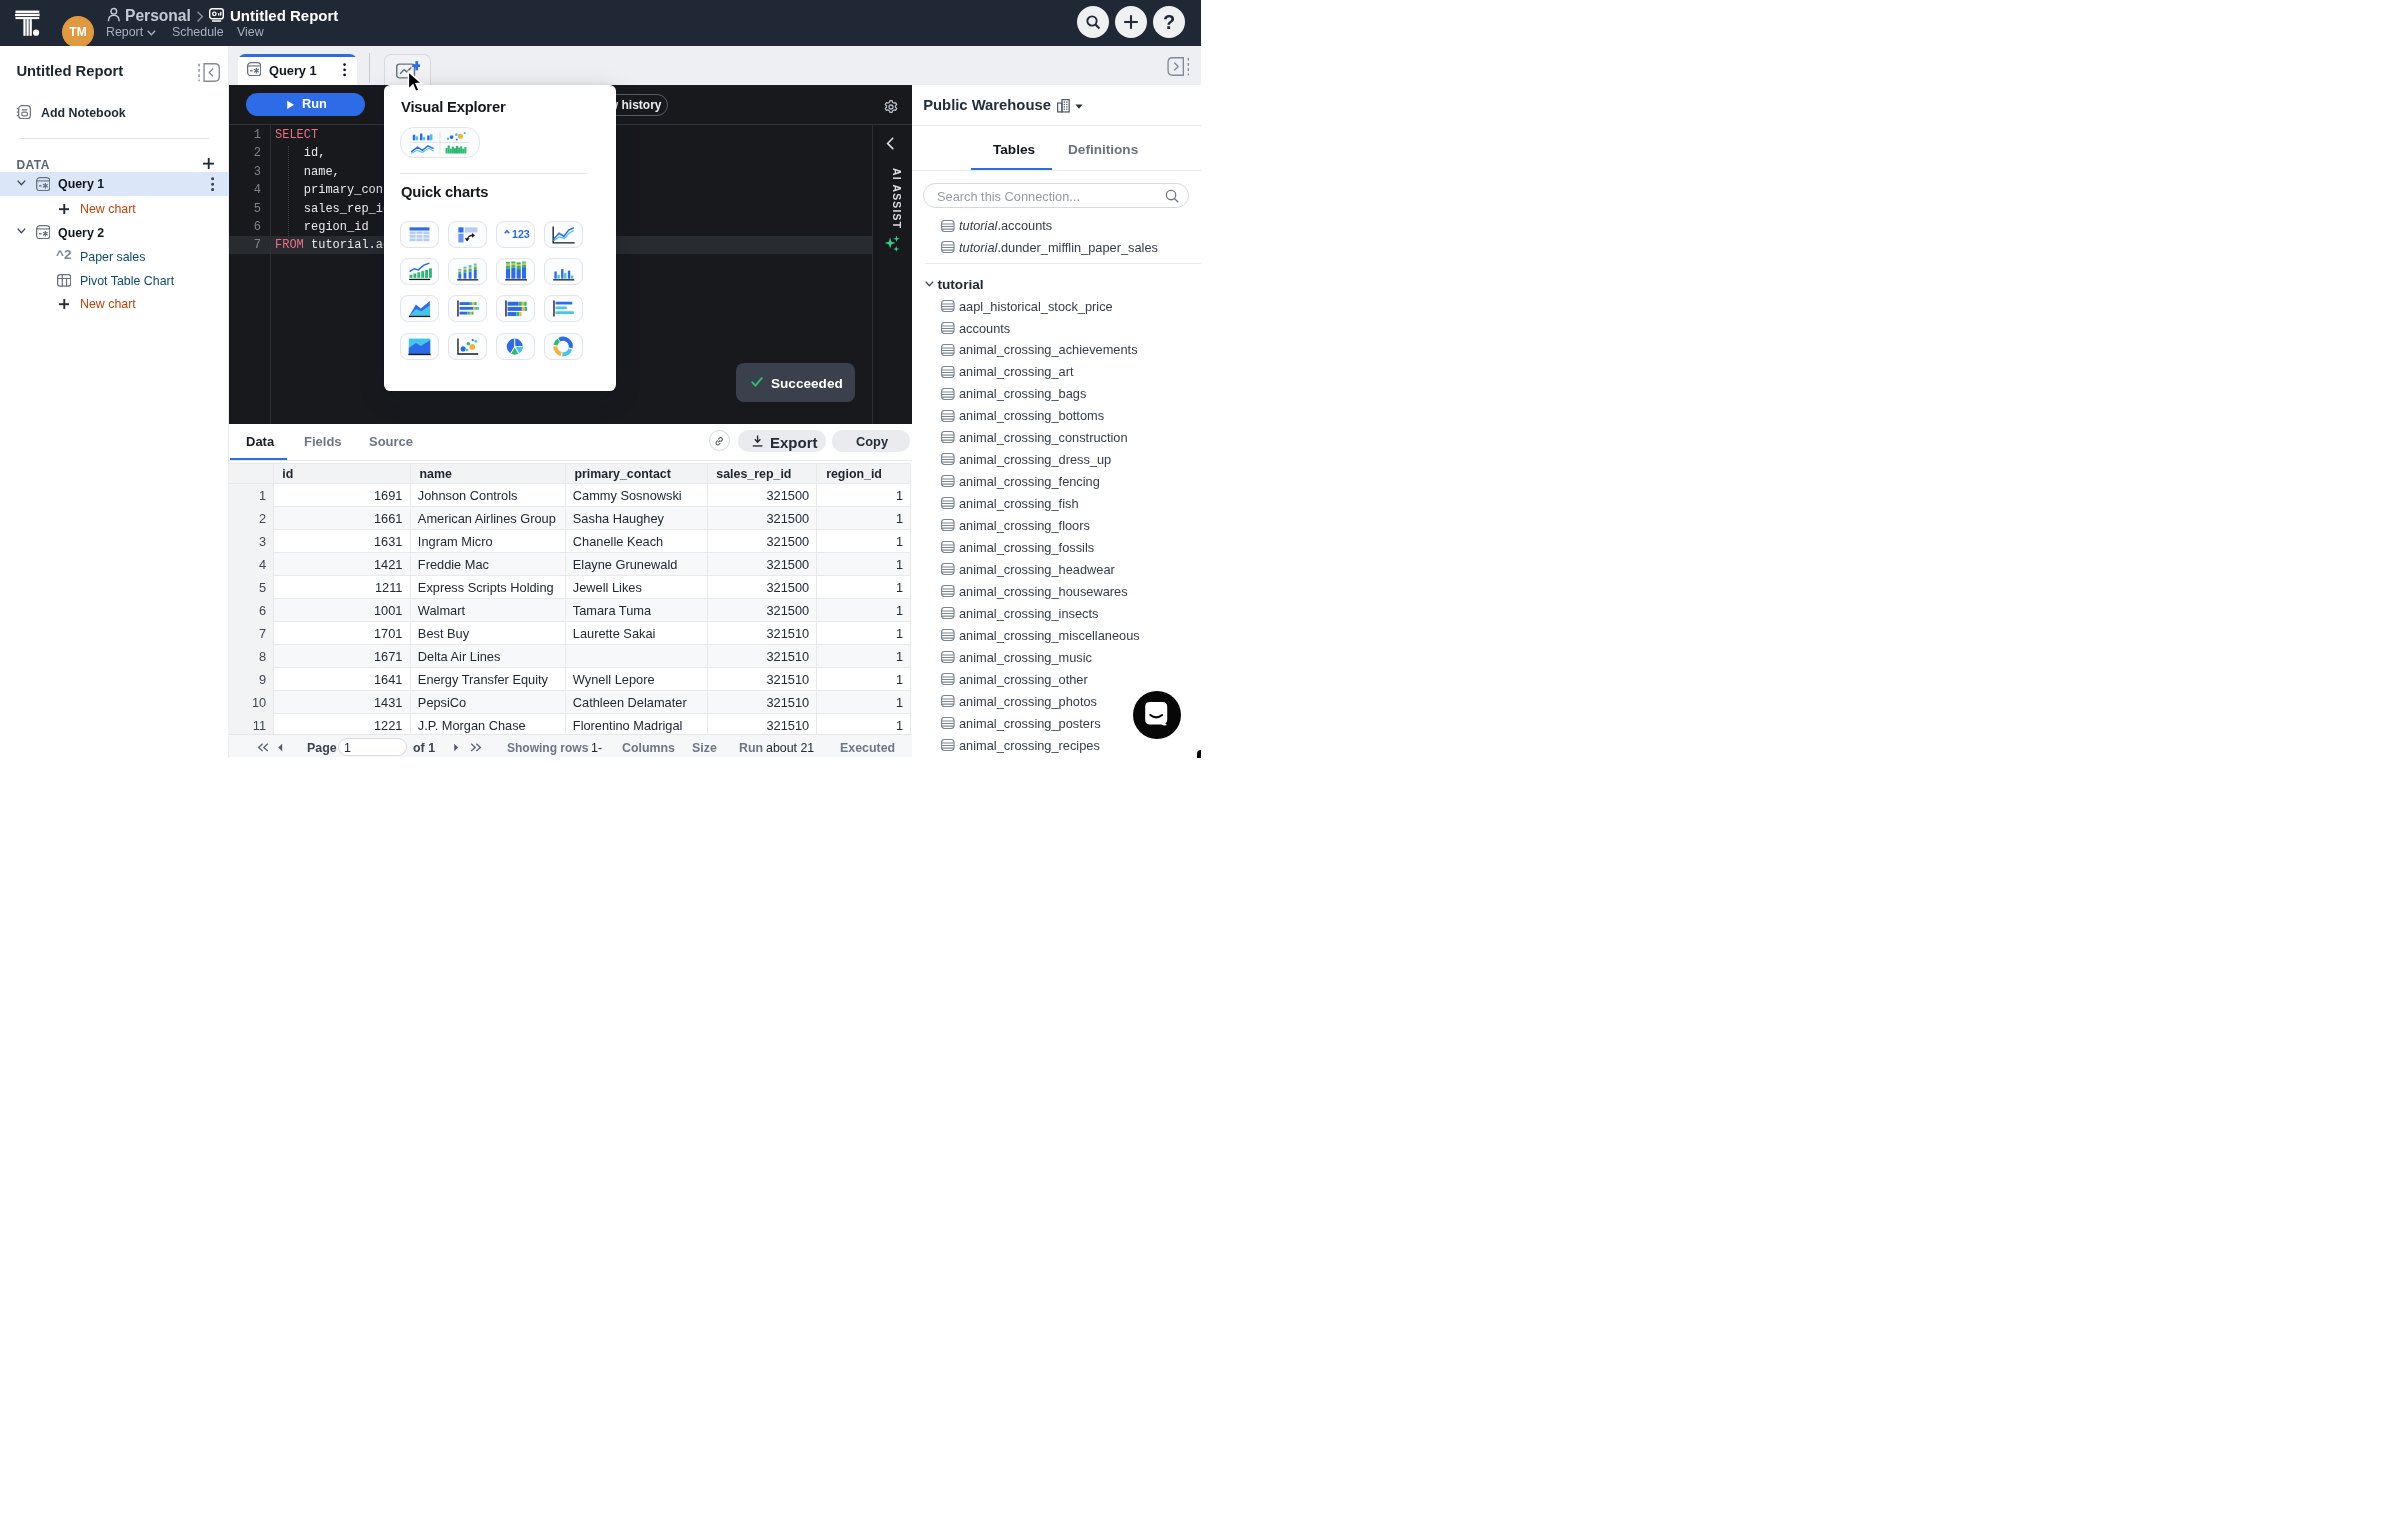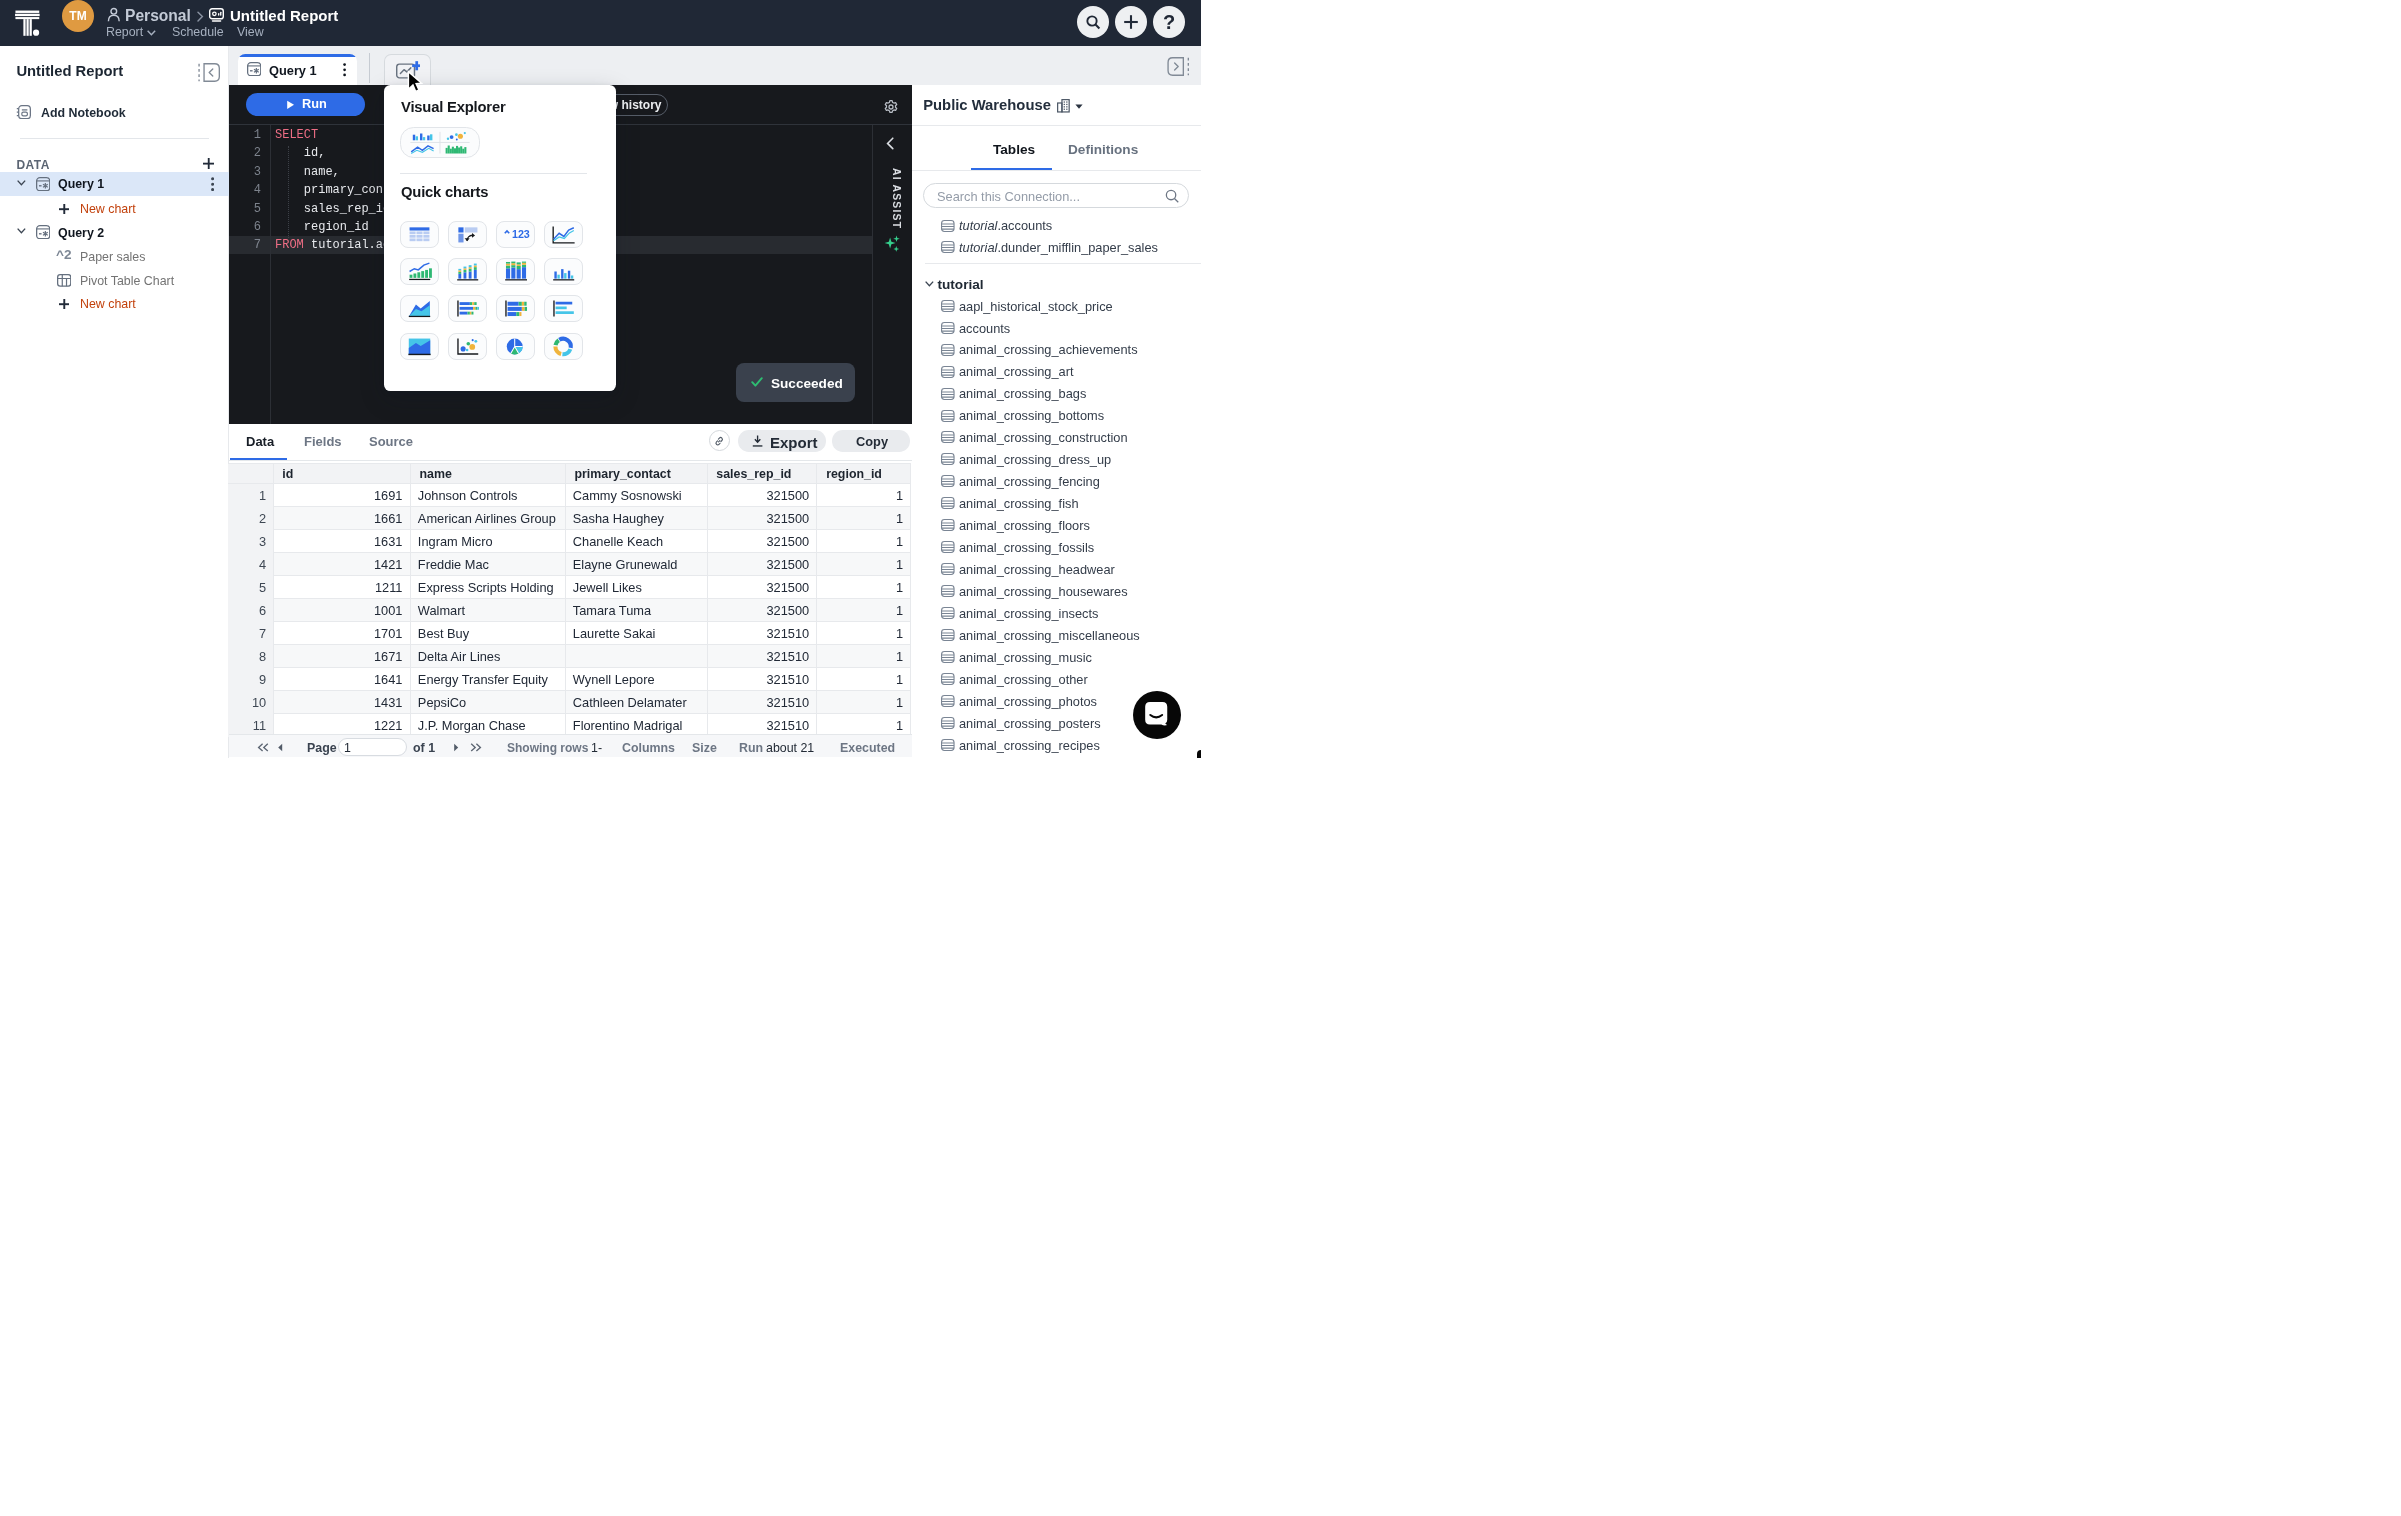--- a/index.html
+++ b/index.html
@@ -7,21 +7,21 @@
 .a{position:absolute}
 #stage{position:relative;width:1201px;height:758px}
 
 #topbar{left:0;top:0;width:1201px;height:46px;background:#202836}
 .crumb{color:#fff;font-size:15px;font-weight:bold}
 .crumb-dim{color:#c3cad6;font-size:15.6px;font-weight:bold}
 .nav2{color:#a6b0bf;font-size:12.4px}
 .circbtn{width:32px;height:32px;border-radius:50%;background:#eef0f2;top:6.4px}
 
 #lsb{left:0;top:46px;width:229px;height:713px;background:#fff;border-right:0.8px solid #e7e9ec}
-.treetxt{font-size:12.4px;color:#737373}
+.treetxt{font-size:12.4px;color:#0c4a6e}
 .treegray{font-size:12.4px;color:#c2410c}
 
 #strip{left:229px;top:46px;width:972px;height:40px;background:#edeff2;border-bottom:0.8px solid #e2e5e9}
 
 #editor{left:229px;top:85px;width:683px;height:339px;background:#17191d}
 .mono{font-family:"Liberation Mono",monospace;font-size:12px;line-height:18.4px;white-space:pre}
 .kw{color:#ee6e85}
 .code{color:#e8eaee}
 .gut{color:#7d838d;text-align:right;width:32px}
 
@@ -52,21 +52,21 @@
       <rect x="0.5" y="0.7" width="30" height="3"></rect>
       <rect x="0" y="4.7" width="31" height="3"></rect>
       <rect x="0.5" y="8.9" width="30" height="2.6"></rect>
       <rect x="10.5" y="11.5" width="2.8" height="21"></rect>
       <rect x="14.4" y="11.5" width="2.8" height="21"></rect>
       <rect x="18.3" y="11.5" width="2.8" height="21"></rect>
       <circle cx="26.5" cy="28.6" r="3.9"></circle>
     </g>
   </svg>
 
-  <div class="a" style="left:62px;top:0;width:32px;height:32px;border-radius:50%;background:#df9a41;color:#fff;font-size:12px;font-weight:bold;text-align:center;line-height:32px">TM</div>
+  <div class="a" style="left:62px;top:16px;width:32px;height:32px;border-radius:50%;background:#df9a41;color:#fff;font-size:12px;font-weight:bold;text-align:center;line-height:32px">TM</div>
 
   <svg class="a" style="left:107px;top:7.2px" width="13.6" height="15" viewBox="0 0 17 19">
     <circle cx="8.5" cy="5.4" r="3.6" fill="none" stroke="#c3cad6" stroke-width="1.8"></circle>
     <path d="M1.7 18 C1.7 12.6 5 10.4 8.5 10.4 C12 10.4 15.3 12.6 15.3 18" fill="none" stroke="#c3cad6" stroke-width="1.8"></path>
   </svg>
   <div class="a crumb-dim" style="left:125px;top:7.2px">Personal</div>
   <svg class="a" style="left:196px;top:11.2px" width="8" height="11.2" viewBox="0 0 10 14">
         <path d="M2.5 1.5 L8 7 L2.5 12.5" fill="none" stroke="#8a93a2" stroke-width="1.8" stroke-linecap="round"></path>
       </svg>
 

